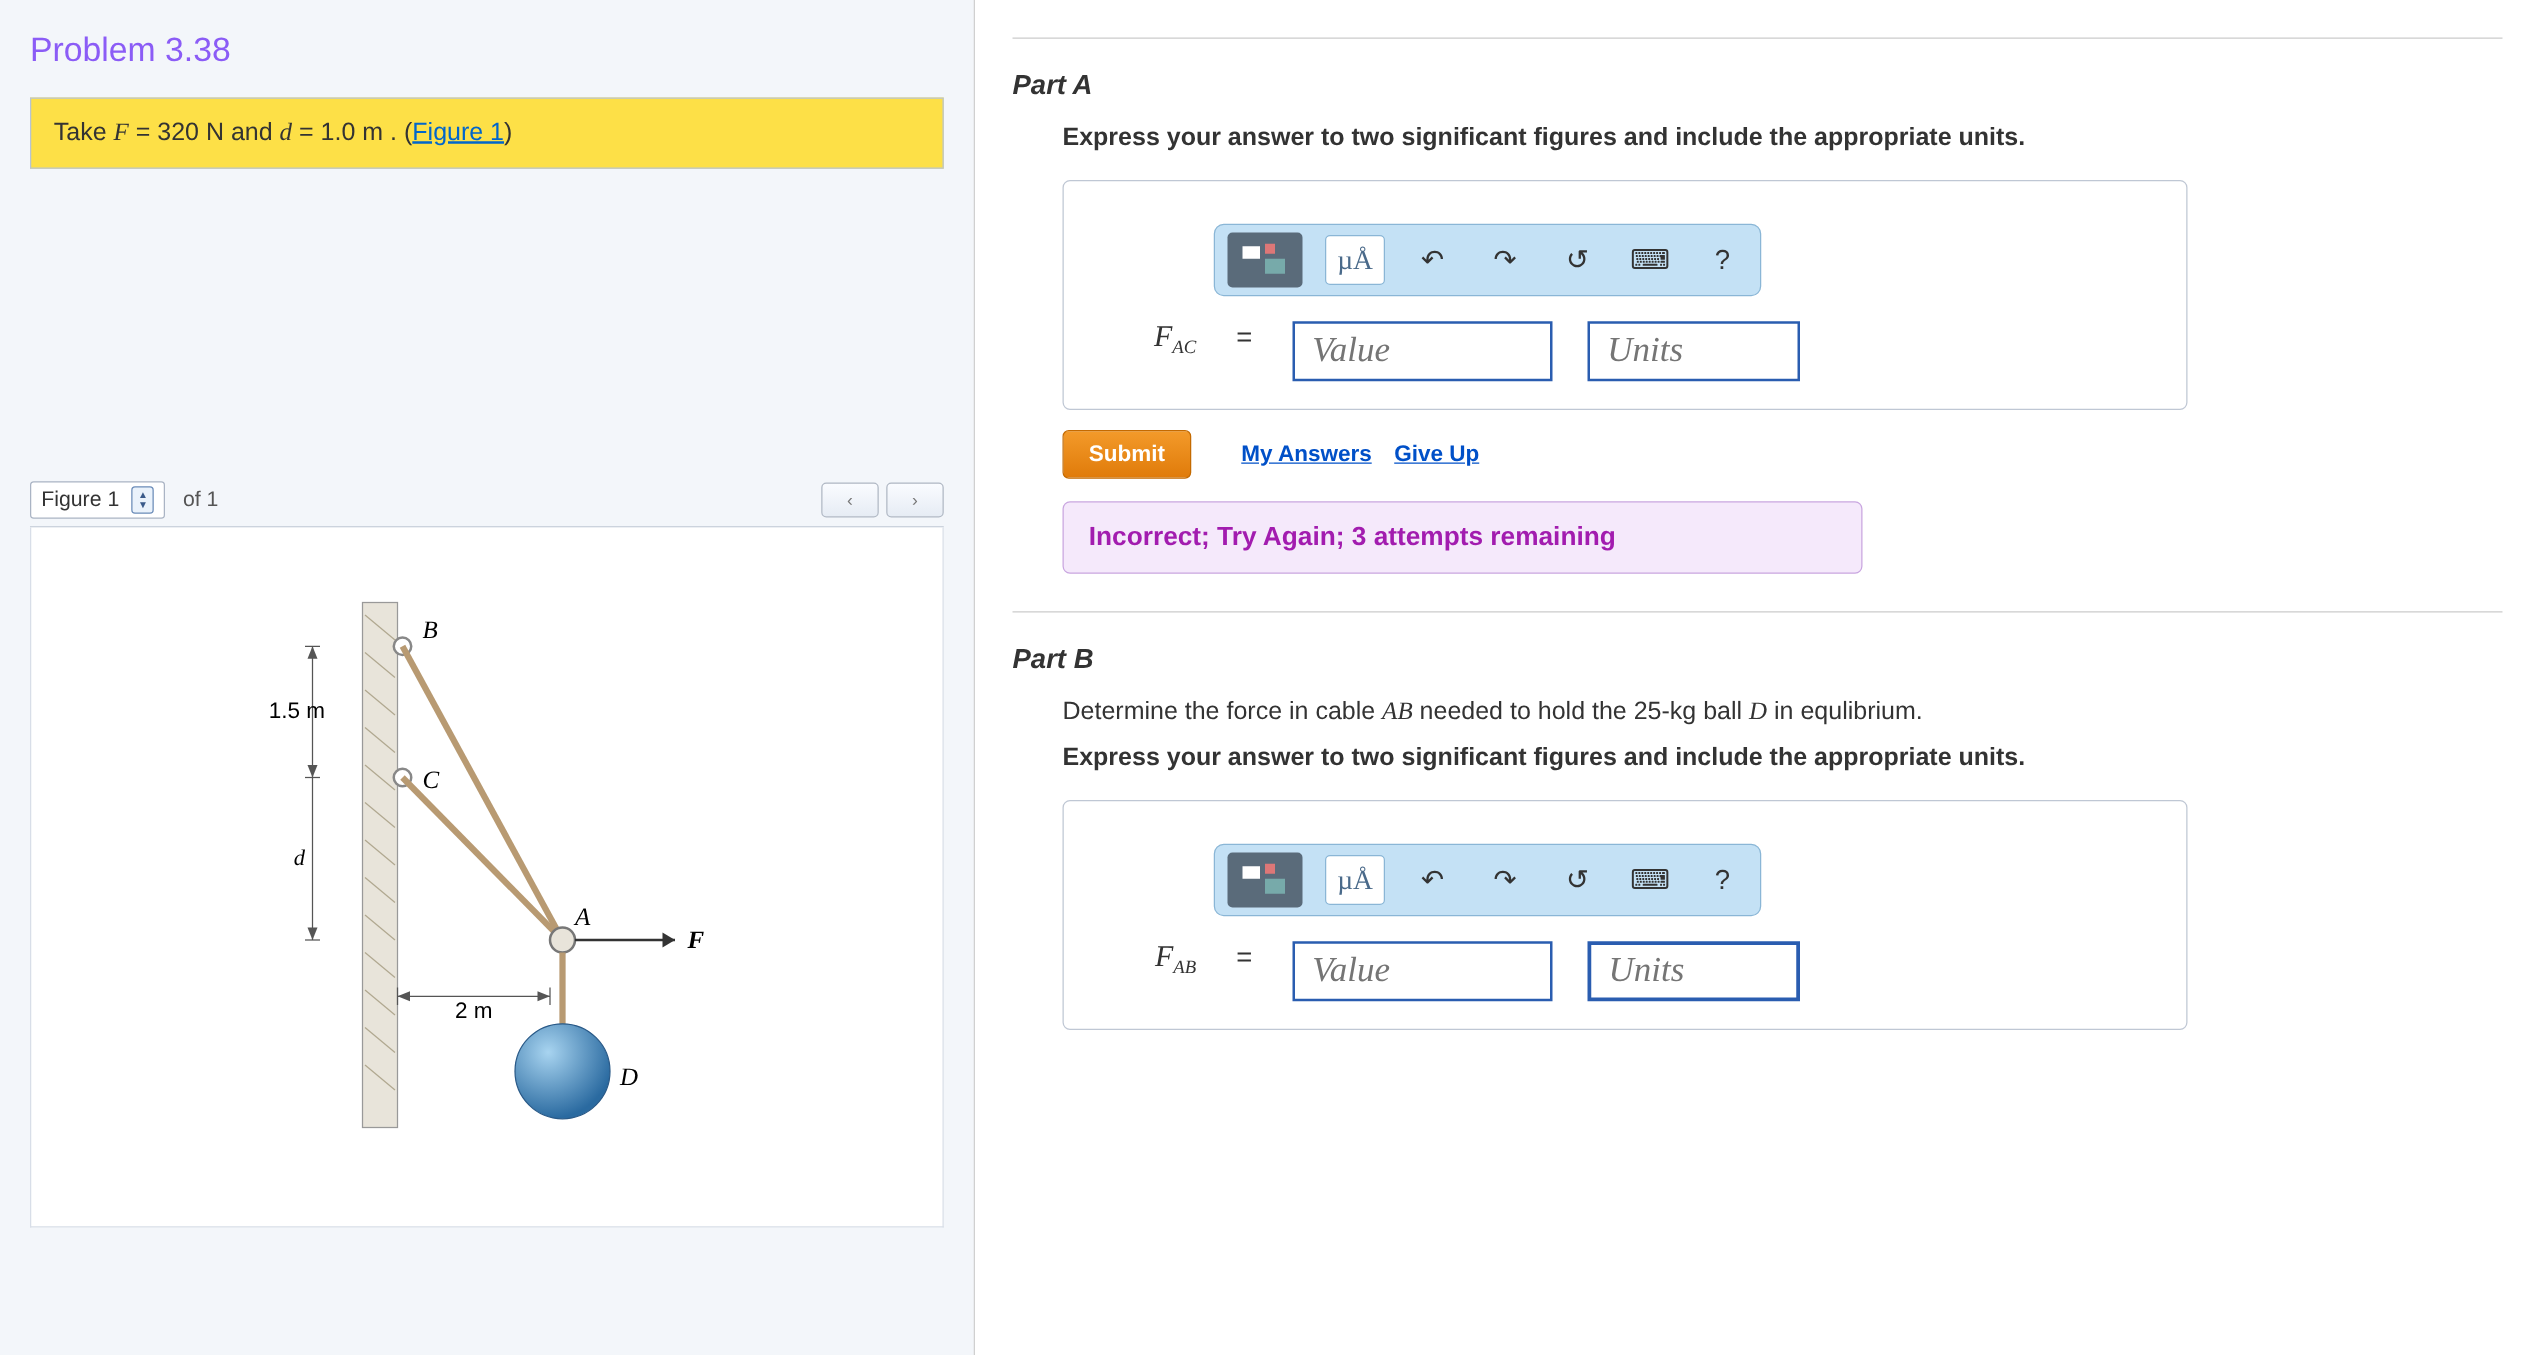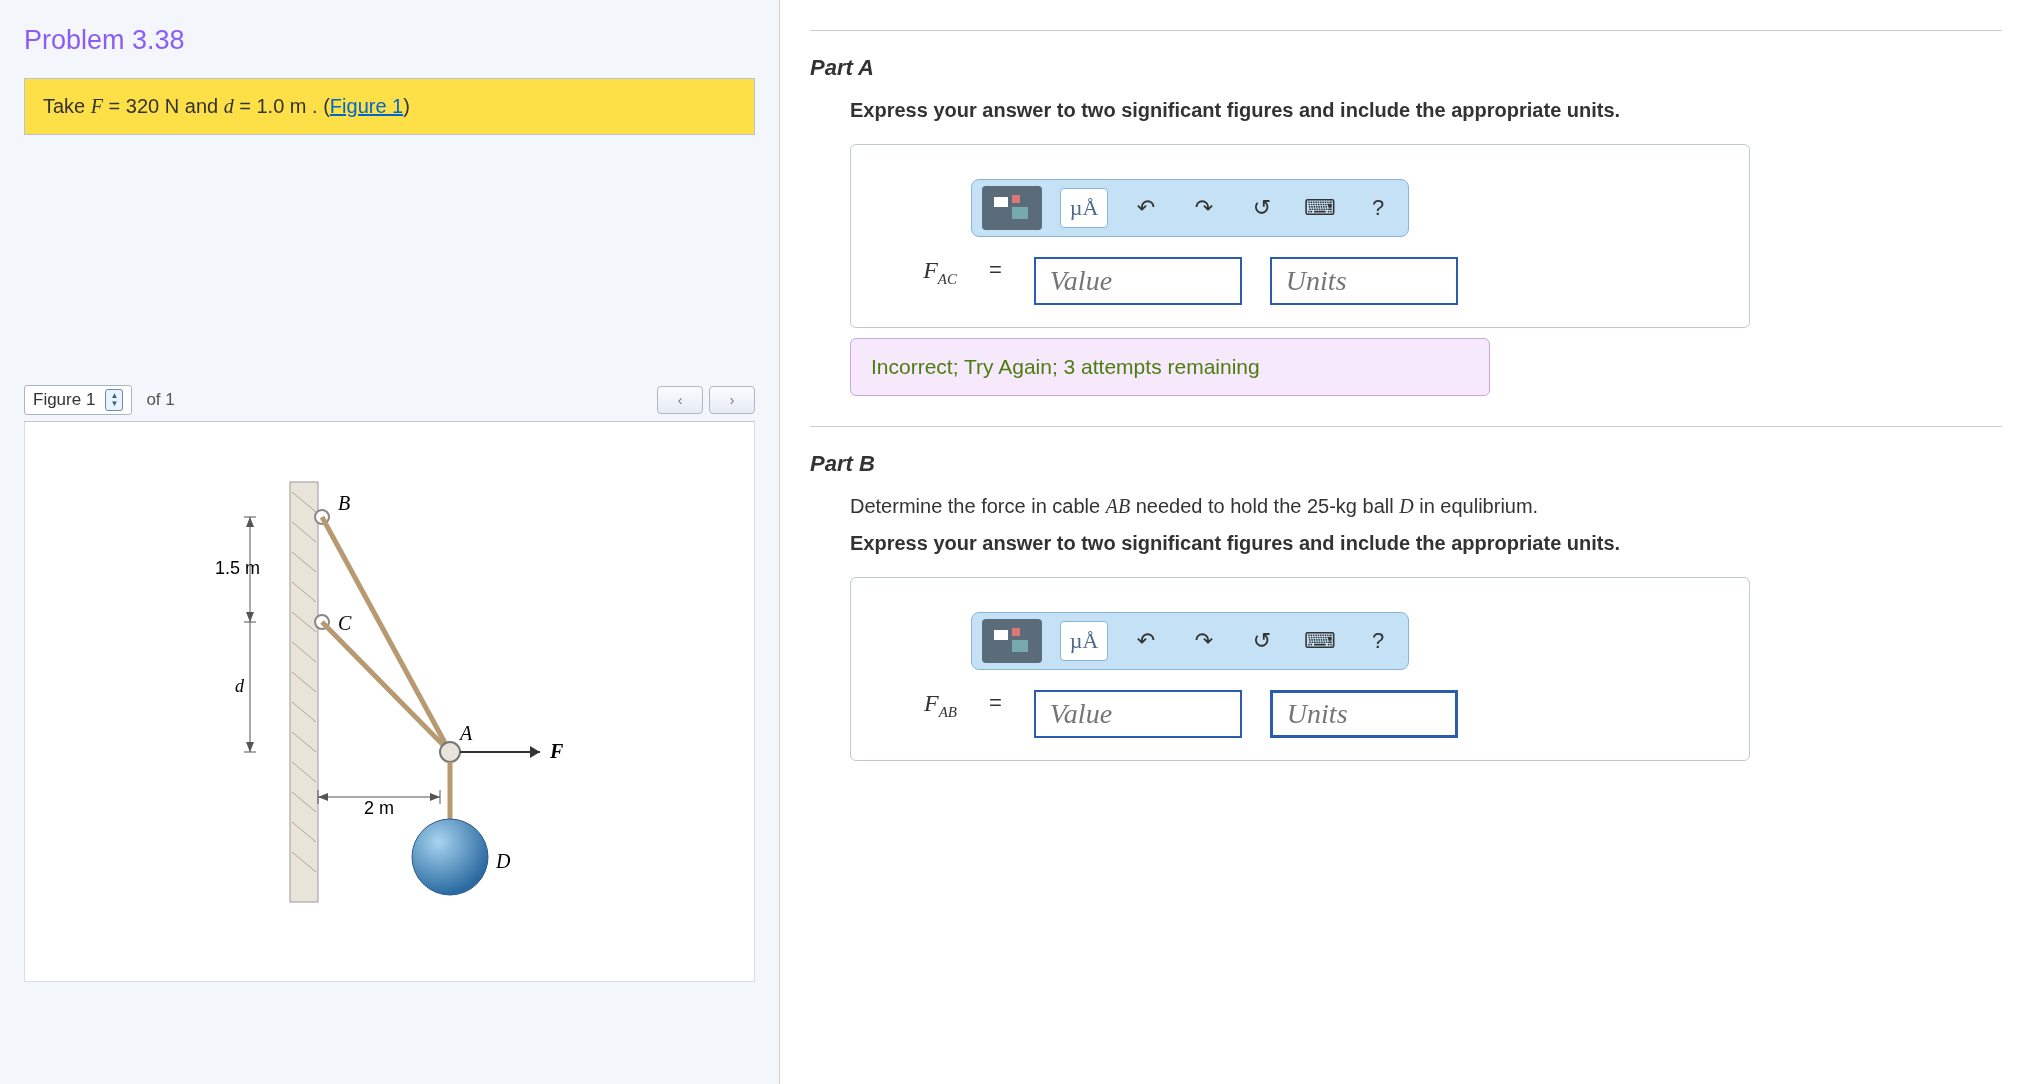--- a/index.html
+++ b/index.html
@@ -164,21 +164,21 @@
     height: 48px;
     border: 2px solid #2a5db0;
     font-family: 'Times New Roman', serif;
     font-style: italic;
     font-size: 28px;
     color: #888;
     padding: 0 14px;
     background: #fff;
   }
   .value-input { width: 208px; }
-  .units-input { width: 188px; }
+  .units-input { width: 170px; }
   .submit-row {
     display: flex;
     align-items: center;
     gap: 40px;
     margin: 16px 0 18px 0;
   }
   .submit-btn {
     background: linear-gradient(#f39a2a,#e07b0a);
     border: 1px solid #c46a00;
     border-radius: 5px;
@@ -188,22 +188,22 @@
     padding: 8px 20px;
     cursor: pointer;
   }
   .link-group { display: flex; gap: 18px; font-size: 18px; }
   .link-group a { color: #0050c8; font-weight: bold; text-decoration: underline; cursor: pointer; }
   .feedback {
     background: #f5e9fb;
     border: 1px solid #c9a6e0;
     border-radius: 6px;
     padding: 16px 20px;
-    color: #4d7c0f;
-    font-weight: normal;
+    color: #a21caf;
+    font-weight: bold;
     font-size: 21px;
     width: 640px;
     margin-top: 10px;
   }
 </style>
 </head>
 <body>
 
 <div class="page">
 
@@ -318,20 +318,27 @@
           <div class="tb-btn">?</div>
         </div>
         <div class="answer-row">
           <span class="var-label"><span>F</span><sub>AC</sub></span>
           <span class="eq">=</span>
           <input class="value-input" placeholder="Value" style="">
           <input class="units-input" placeholder="Units" style="">
         </div>
       </div>
 
+      <div class="submit-row">
+        <button class="submit-btn">Submit</button>
+        <div class="link-group">
+          <a>My Answers</a>
+          <a>Give Up</a>
+        </div>
+      </div>
 
       <div class="feedback">Incorrect; Try Again; 3 attempts remaining</div>
     </div>
 
     <hr class="sep">
     <div class="part-title">Part B</div>
     <div class="part-body">
       <div class="prompt">
         <span>Determine the force in cable </span><span class="italic">AB</span><span> needed to hold the 25-kg ball </span><span class="italic">D</span><span> in equlibrium.</span>
       </div>

